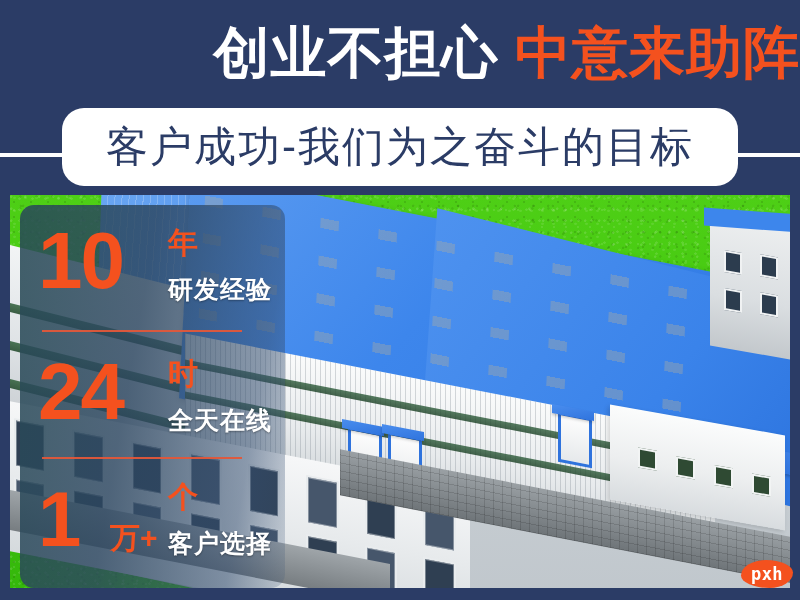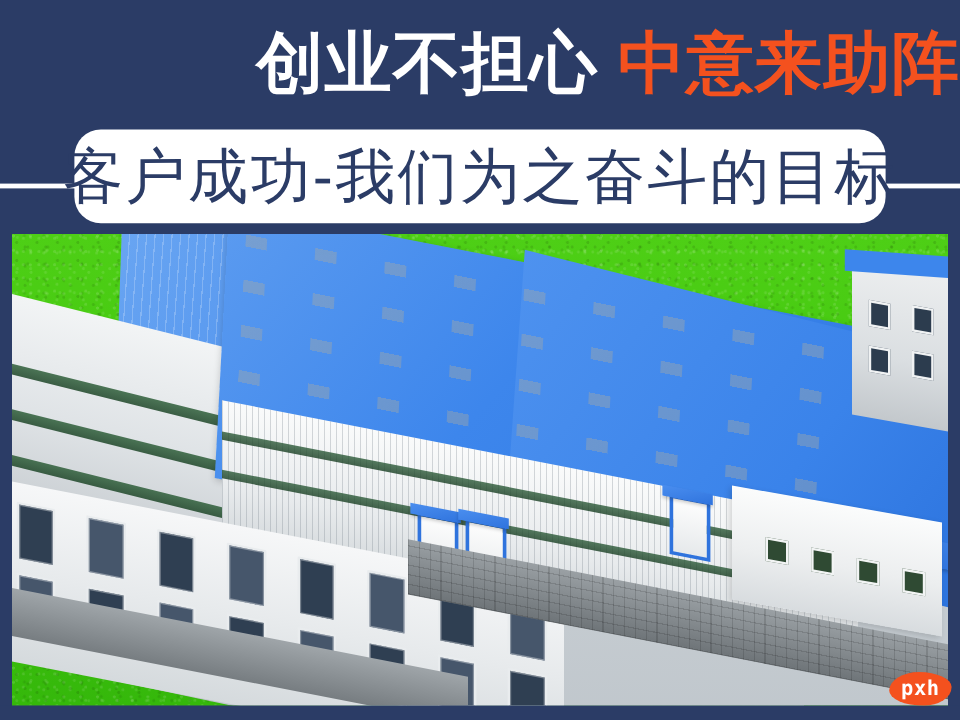--- a/index.html
+++ b/index.html
@@ -33,21 +33,21 @@
   }
   .subline-rule.left{left:0;width:120px;}
   .subline-rule.right{right:0;width:120px;}
 
   .subpill{
     position:absolute;left:62px;top:108px;width:676px;height:78px;
     background:#ffffff;border-radius:22px;
     display:flex;align-items:center;justify-content:center;
   }
   .subpill-text{
-    color:#2b3c66;font-size:50px;font-weight:normal;
+    color:#2b3c66;font-size:42px;font-weight:normal;
     letter-spacing:2px;white-space:nowrap;
   }
 
   
   .stage{
     position:absolute;left:10px;top:195px;width:780px;height:393px;
     overflow:hidden;background:#3fc60f;
   }
   .sky-grass{
     position:absolute;left:0;top:0;width:780px;height:393px;
@@ -373,20 +373,43 @@
         <div class="win pale"></div>
         <div class="win"></div>
       </div>
     </div>
 
     <div class="wall-left"></div>
     <div class="wall"></div>
 
   </div>
 
+  <div class="stats">
+
+    <div class="stat-row r1">
+      <div class="stat-num">10</div>
+      <div class="stat-unit">年</div>
+      <div class="stat-desc">研发经验</div>
+    </div>
+    <div class="stat-divider d1"></div>
+
+    <div class="stat-row r2">
+      <div class="stat-num">24</div>
+      <div class="stat-unit">时</div>
+      <div class="stat-desc">全天在线</div>
+    </div>
+    <div class="stat-divider d2"></div>
+
+    <div class="stat-row r3">
+      <div class="stat-num">1</div>
+      <div class="stat-suffix">万+</div>
+      <div class="stat-unit">个</div>
+      <div class="stat-desc">客户选择</div>
+    </div>
+  </div>
 
   <div class="side-strip-l"></div>
   <div class="side-strip-r"></div>
   <div class="footer-strip"></div>
 
   <div class="pxh">
     <span>pxh</span>
   </div>
 
 </div>

